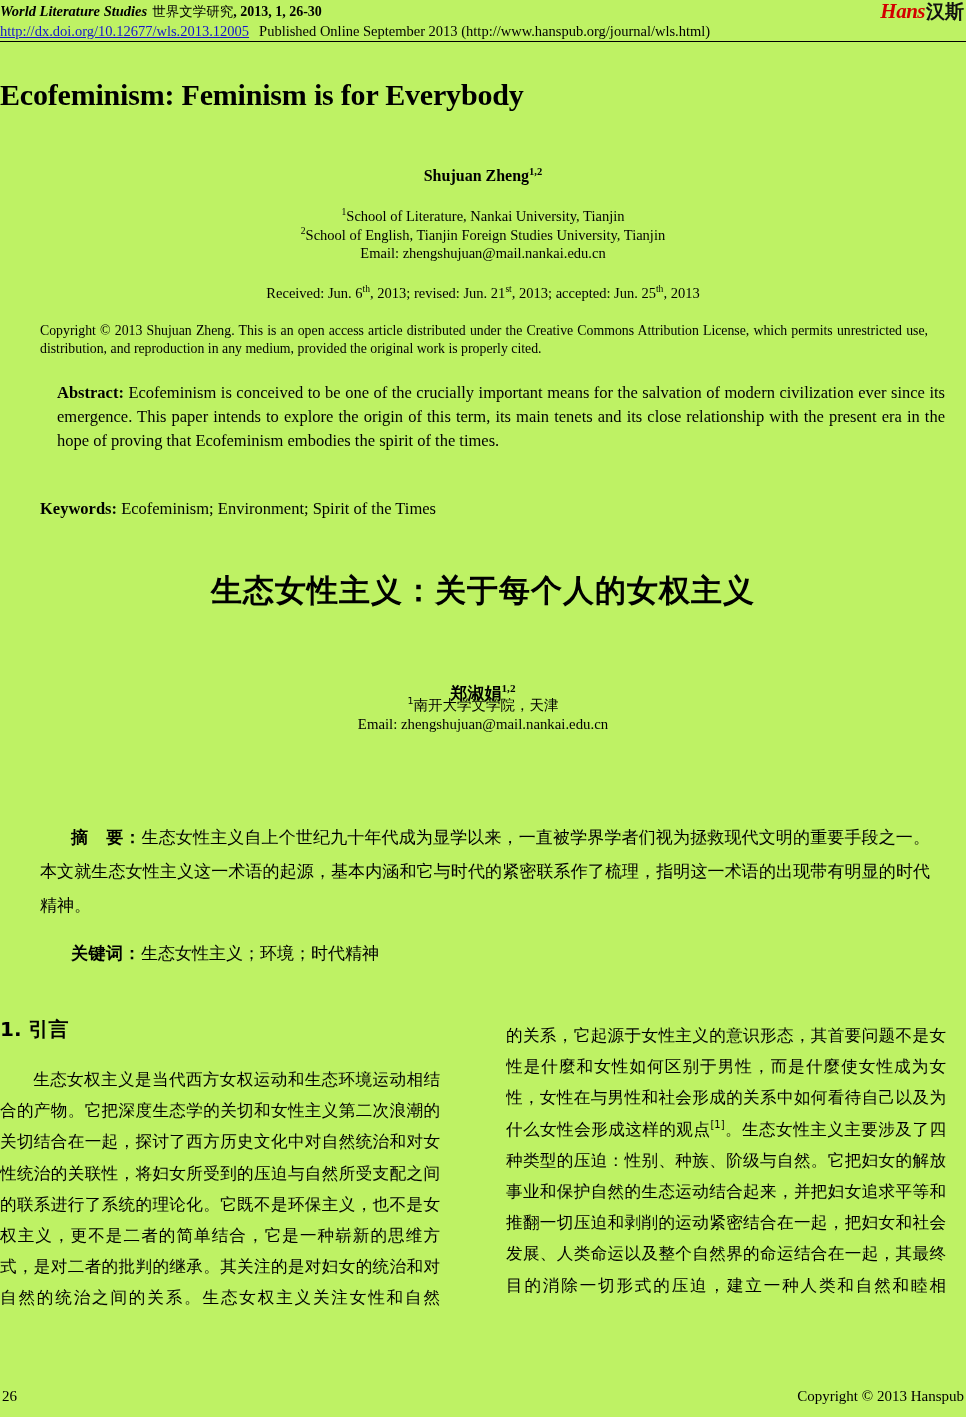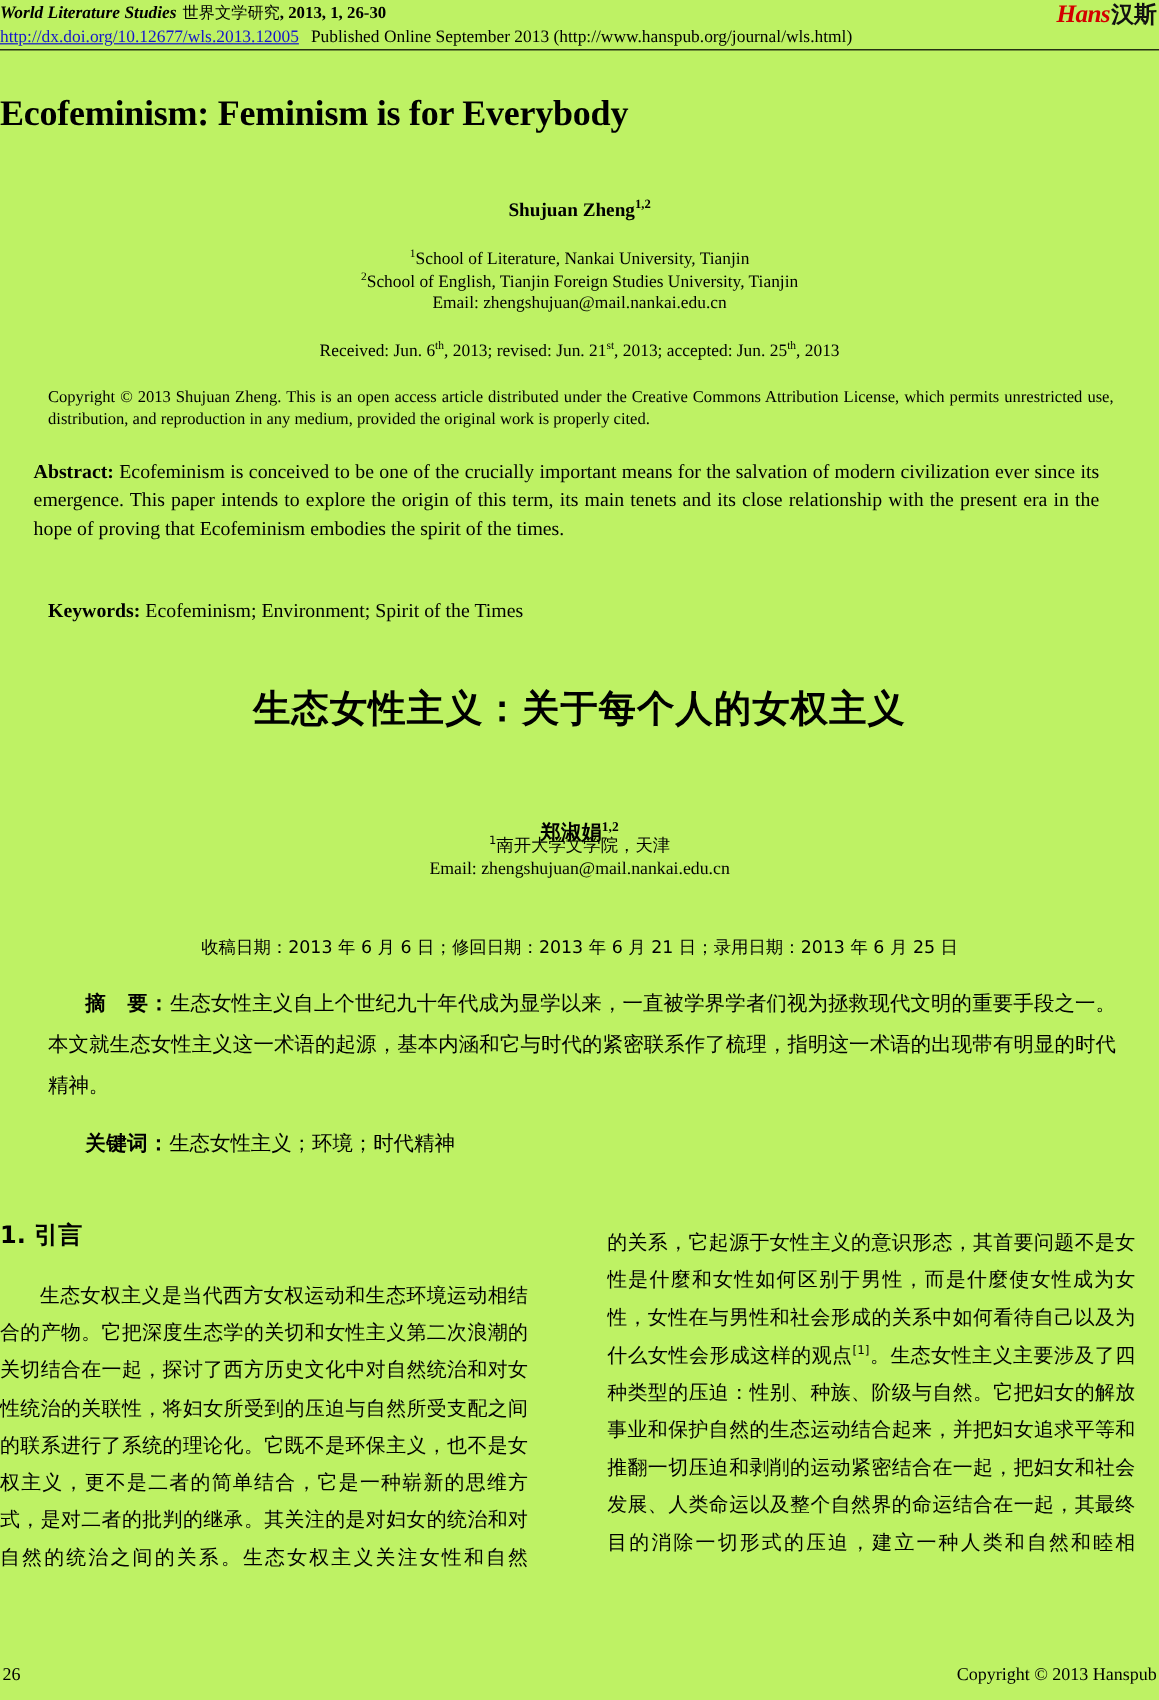--- a/index.html
+++ b/index.html
@@ -135,21 +135,21 @@
     left: 40px;
     top: 322px;
     width: 888px;
     font-size: 13.8px;
     line-height: 17.5px;
     text-align: justify;
     text-align-last: left;
   }
   .abstract-en {
     position: absolute;
-    left: 28px;
+    left: 57px;
     top: 381px;
     width: 888px;
     font-size: 16.5px;
     line-height: 24px;
     text-align: justify;
     text-align-last: left;
   }
   .lbl-bold { font-weight: bold; }
   .keywords-en {
     position: absolute;
@@ -336,21 +336,20 @@
 
   <div class="authors-cn">
     <span>郑淑娟</span><sup>1,2</sup>
   </div>
 
   <div class="affil-cn">
     <div><sup>1</sup><span>南开大学文学院，天津</span></div>
     <div class="email">Email: zhengshujuan@mail.nankai.edu.cn</div>
   </div>
 
-  <div class="dates-cn">收稿日期：2013 年 6 月 6 日；修回日期：2013 年 6 月 21 日；录用日期：2013 年 6 月 25 日</div>
 
   <div class="abstract-cn">
     <span class="lbl-bold">摘　要：</span><span>生态女性主义自上个世纪九十年代成为显学以来，一直被学界学者们视为拯救现代文明的重要手段之一。本文就生态女性主义这一术语的起源，基本内涵和它与时代的紧密联系作了梳理，指明这一术语的出现带有明显的时代精神。</span>
   </div>
 
   <div class="keywords-cn">
     <span class="lbl-bold">关键词：</span><span>生态女性主义；环境；时代精神</span>
   </div>
 
   <div class="section-heading">

